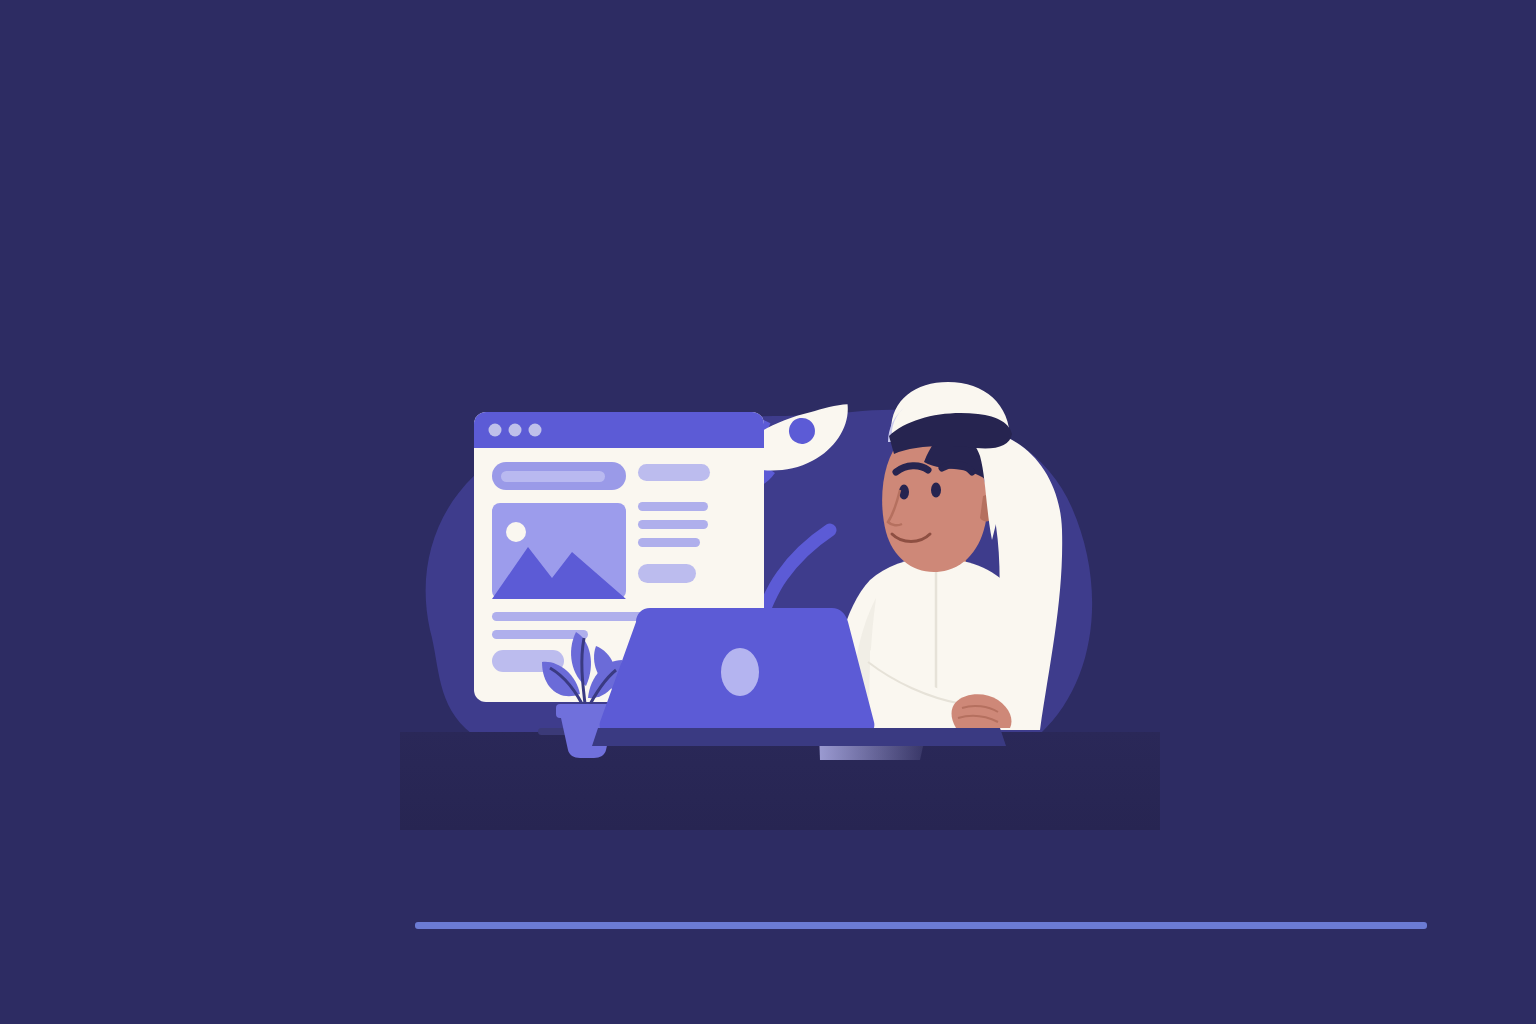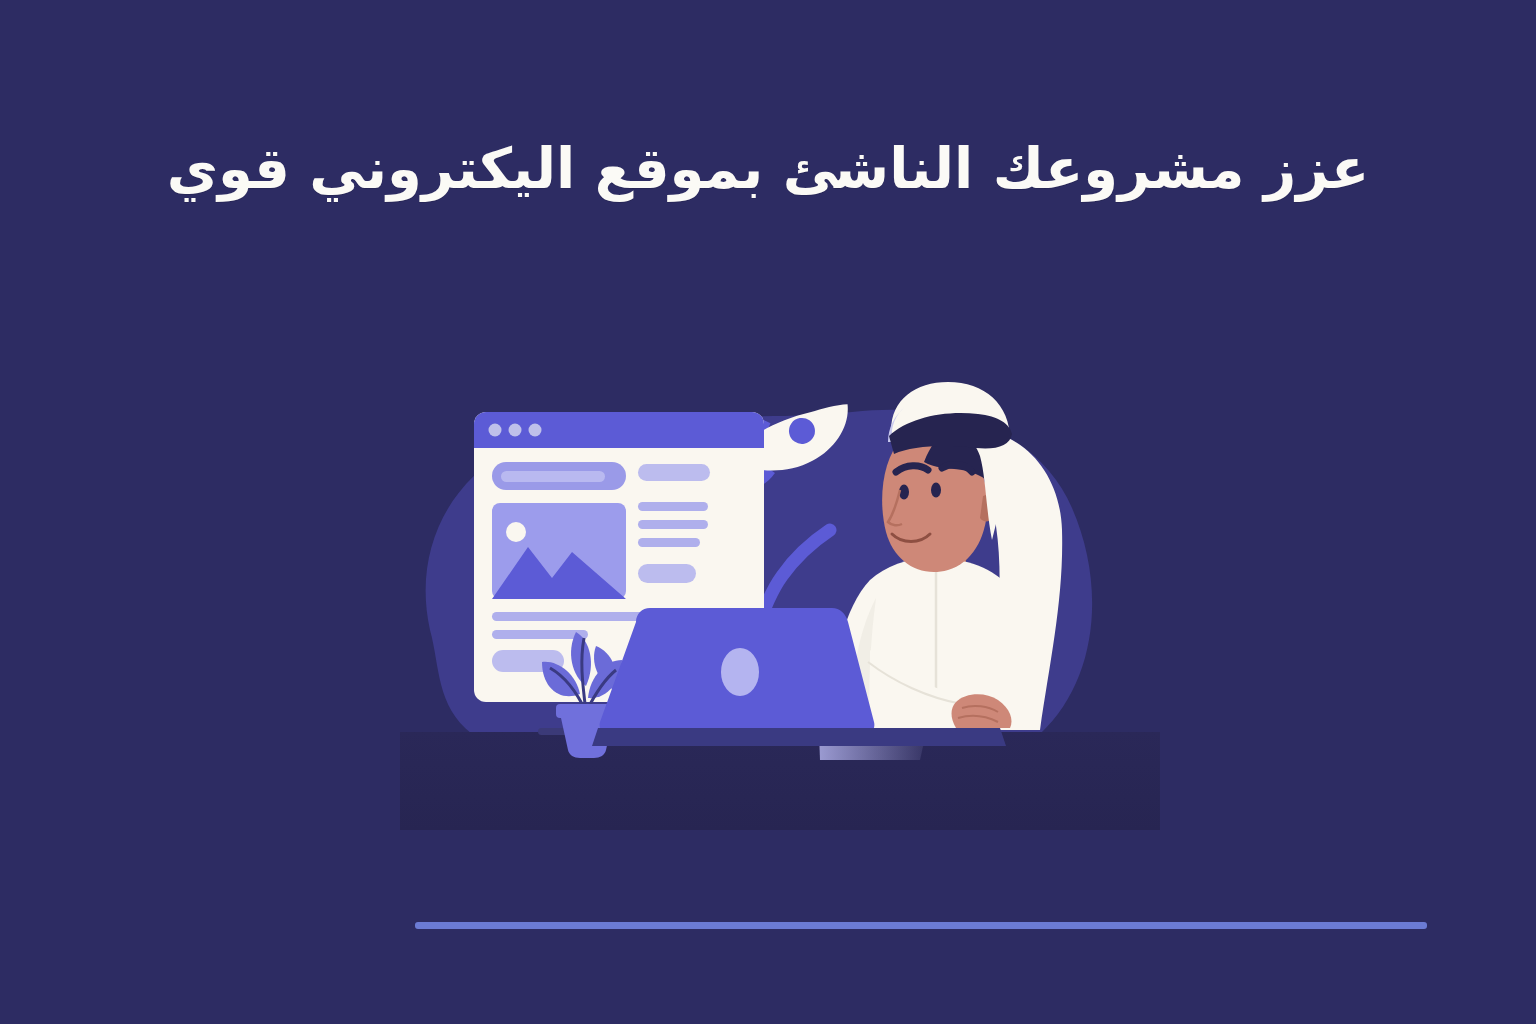--- a/index.html
+++ b/index.html
@@ -62,21 +62,20 @@
     height:7px;
     background:#6B7BD4;
     border-radius:3px;
   }
 </style>
 </head>
 <body>
 
 <div class="canvas">
 
-  <h1 class="headline">عزز مشروعك الناشئ بموقع اليكتروني قوي</h1>
 
   <div class="illustration">
     <svg viewBox="0 0 760 500" xmlns="http://www.w3.org/2000/svg">
       <defs>
         <linearGradient id="glowGrad" x1="0" y1="0" x2="1" y2="0">
           <stop offset="0%" stop-color="#B7B7F0" stop-opacity="0.95"></stop>
           <stop offset="100%" stop-color="#B7B7F0" stop-opacity="0"></stop>
         </linearGradient>
         <linearGradient id="deskGrad" x1="0" y1="0" x2="0" y2="1">
           <stop offset="0%" stop-color="#2A2858"></stop>

